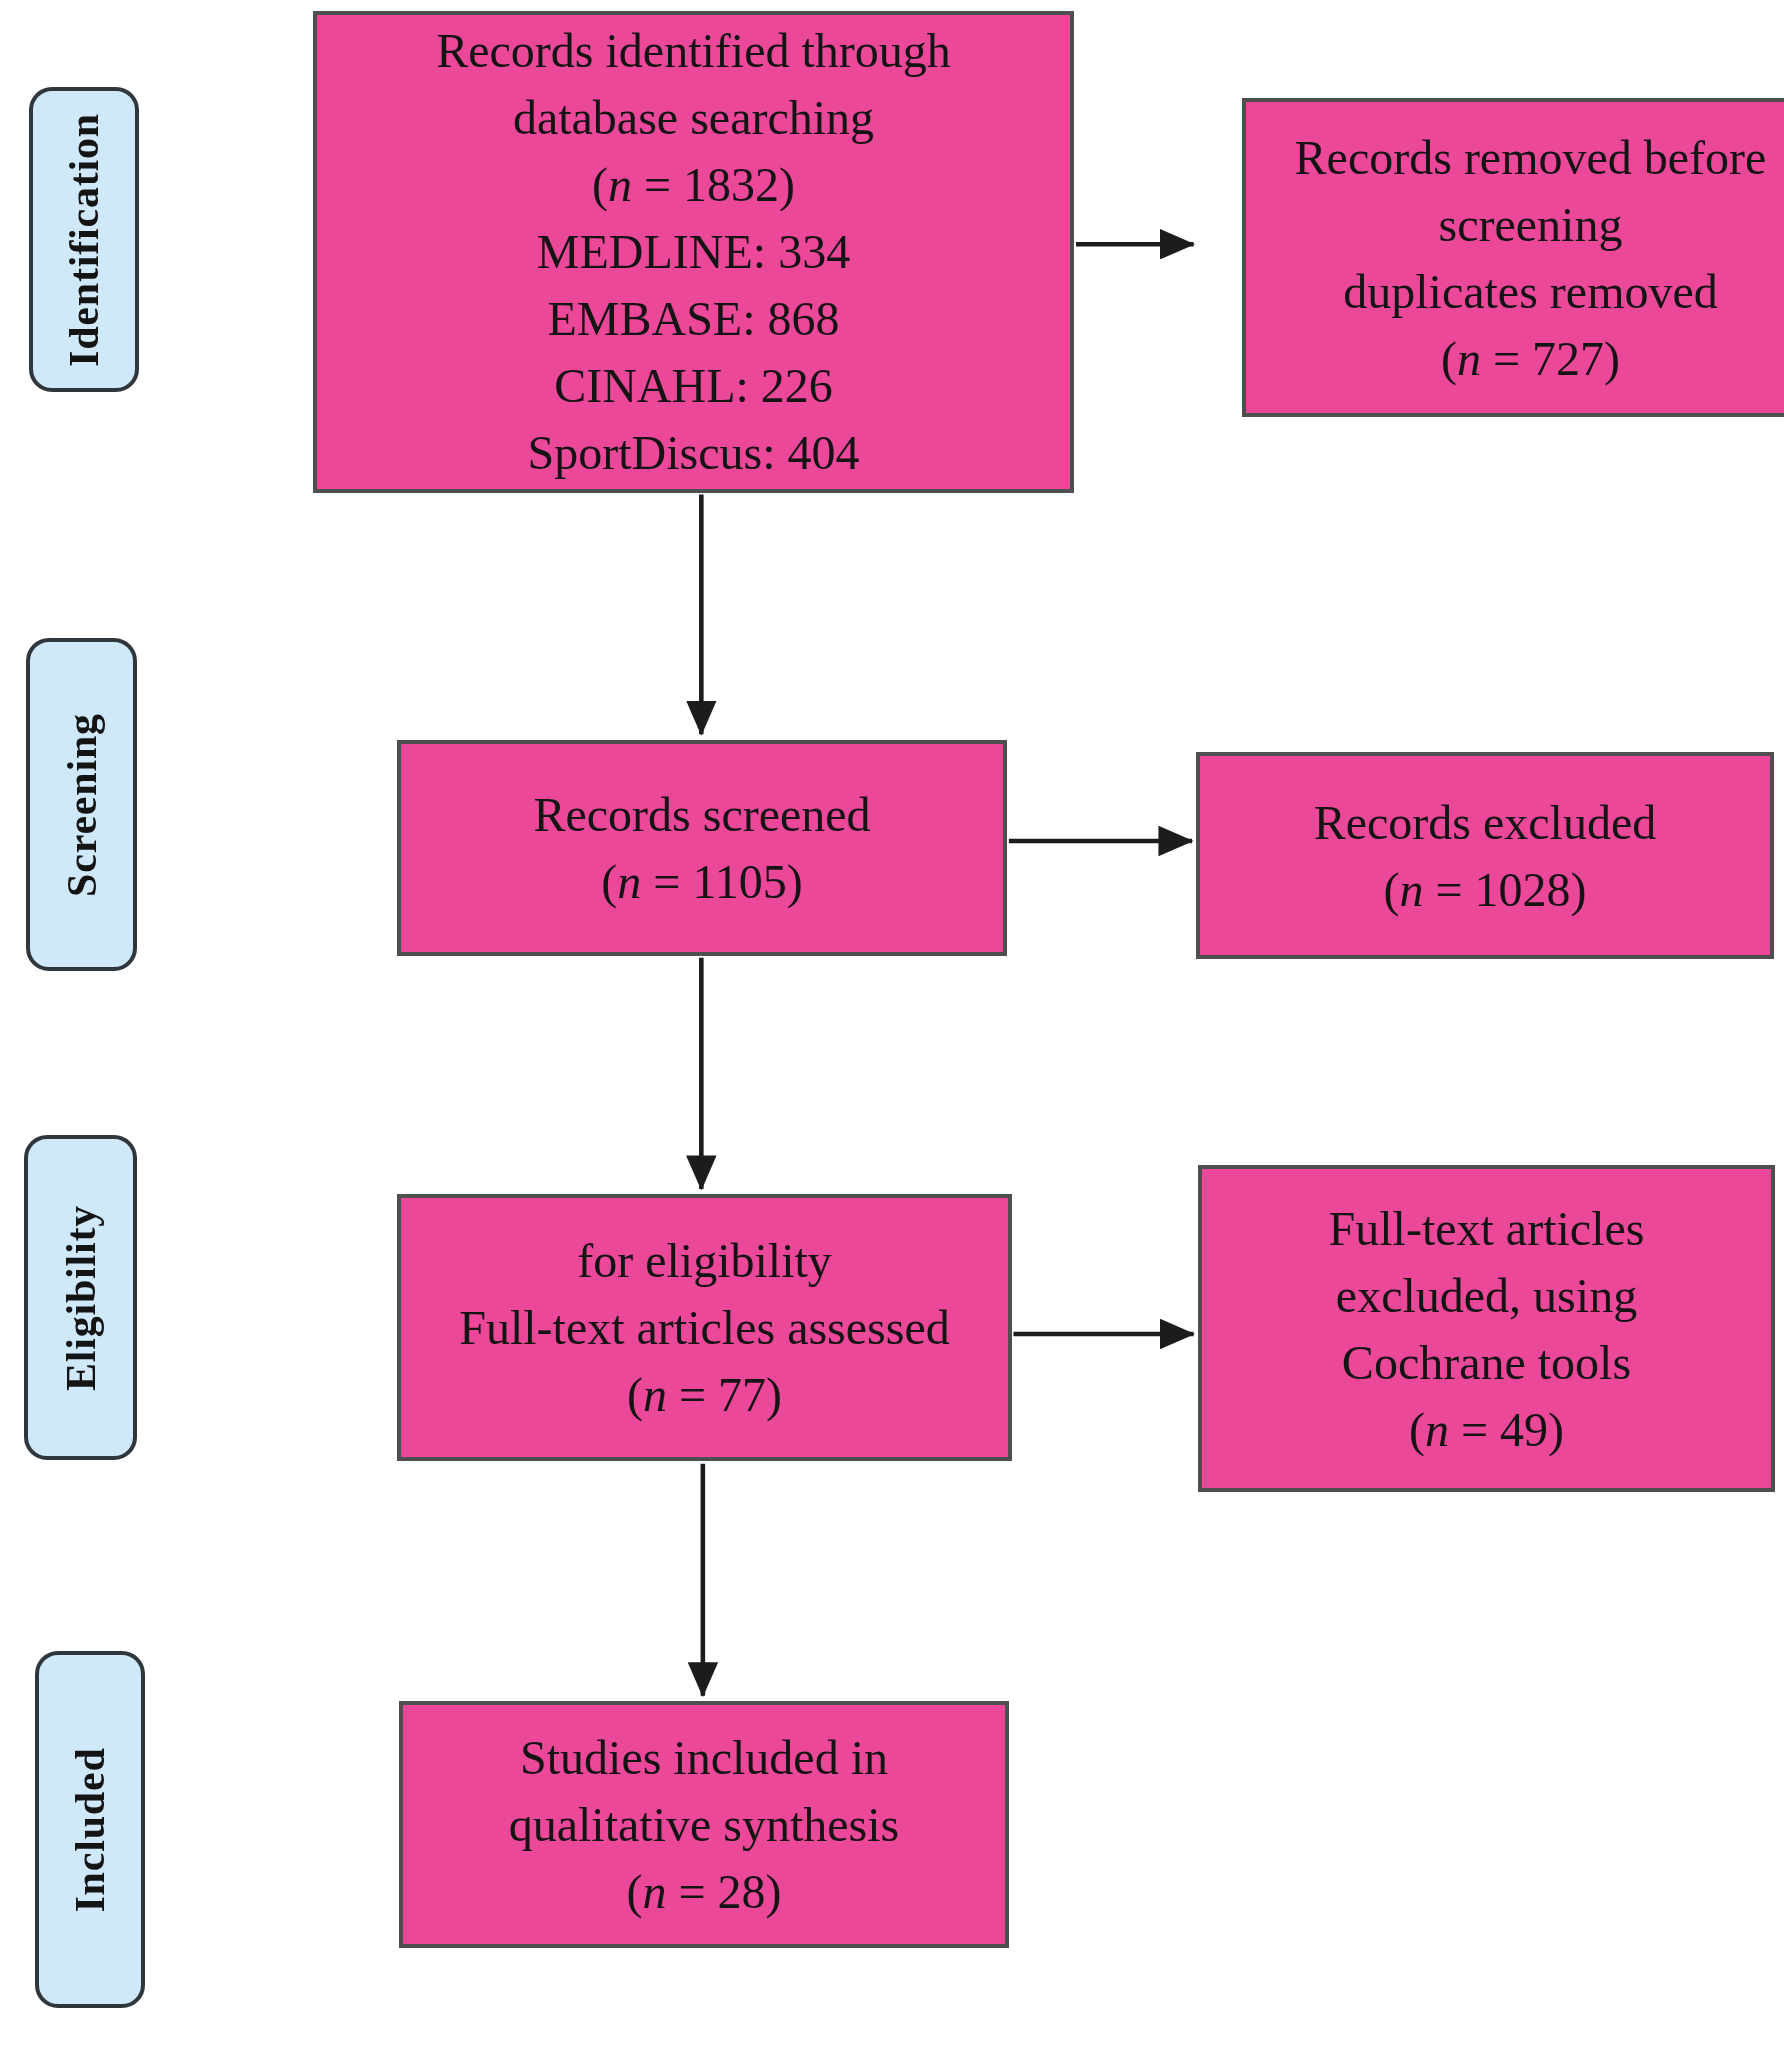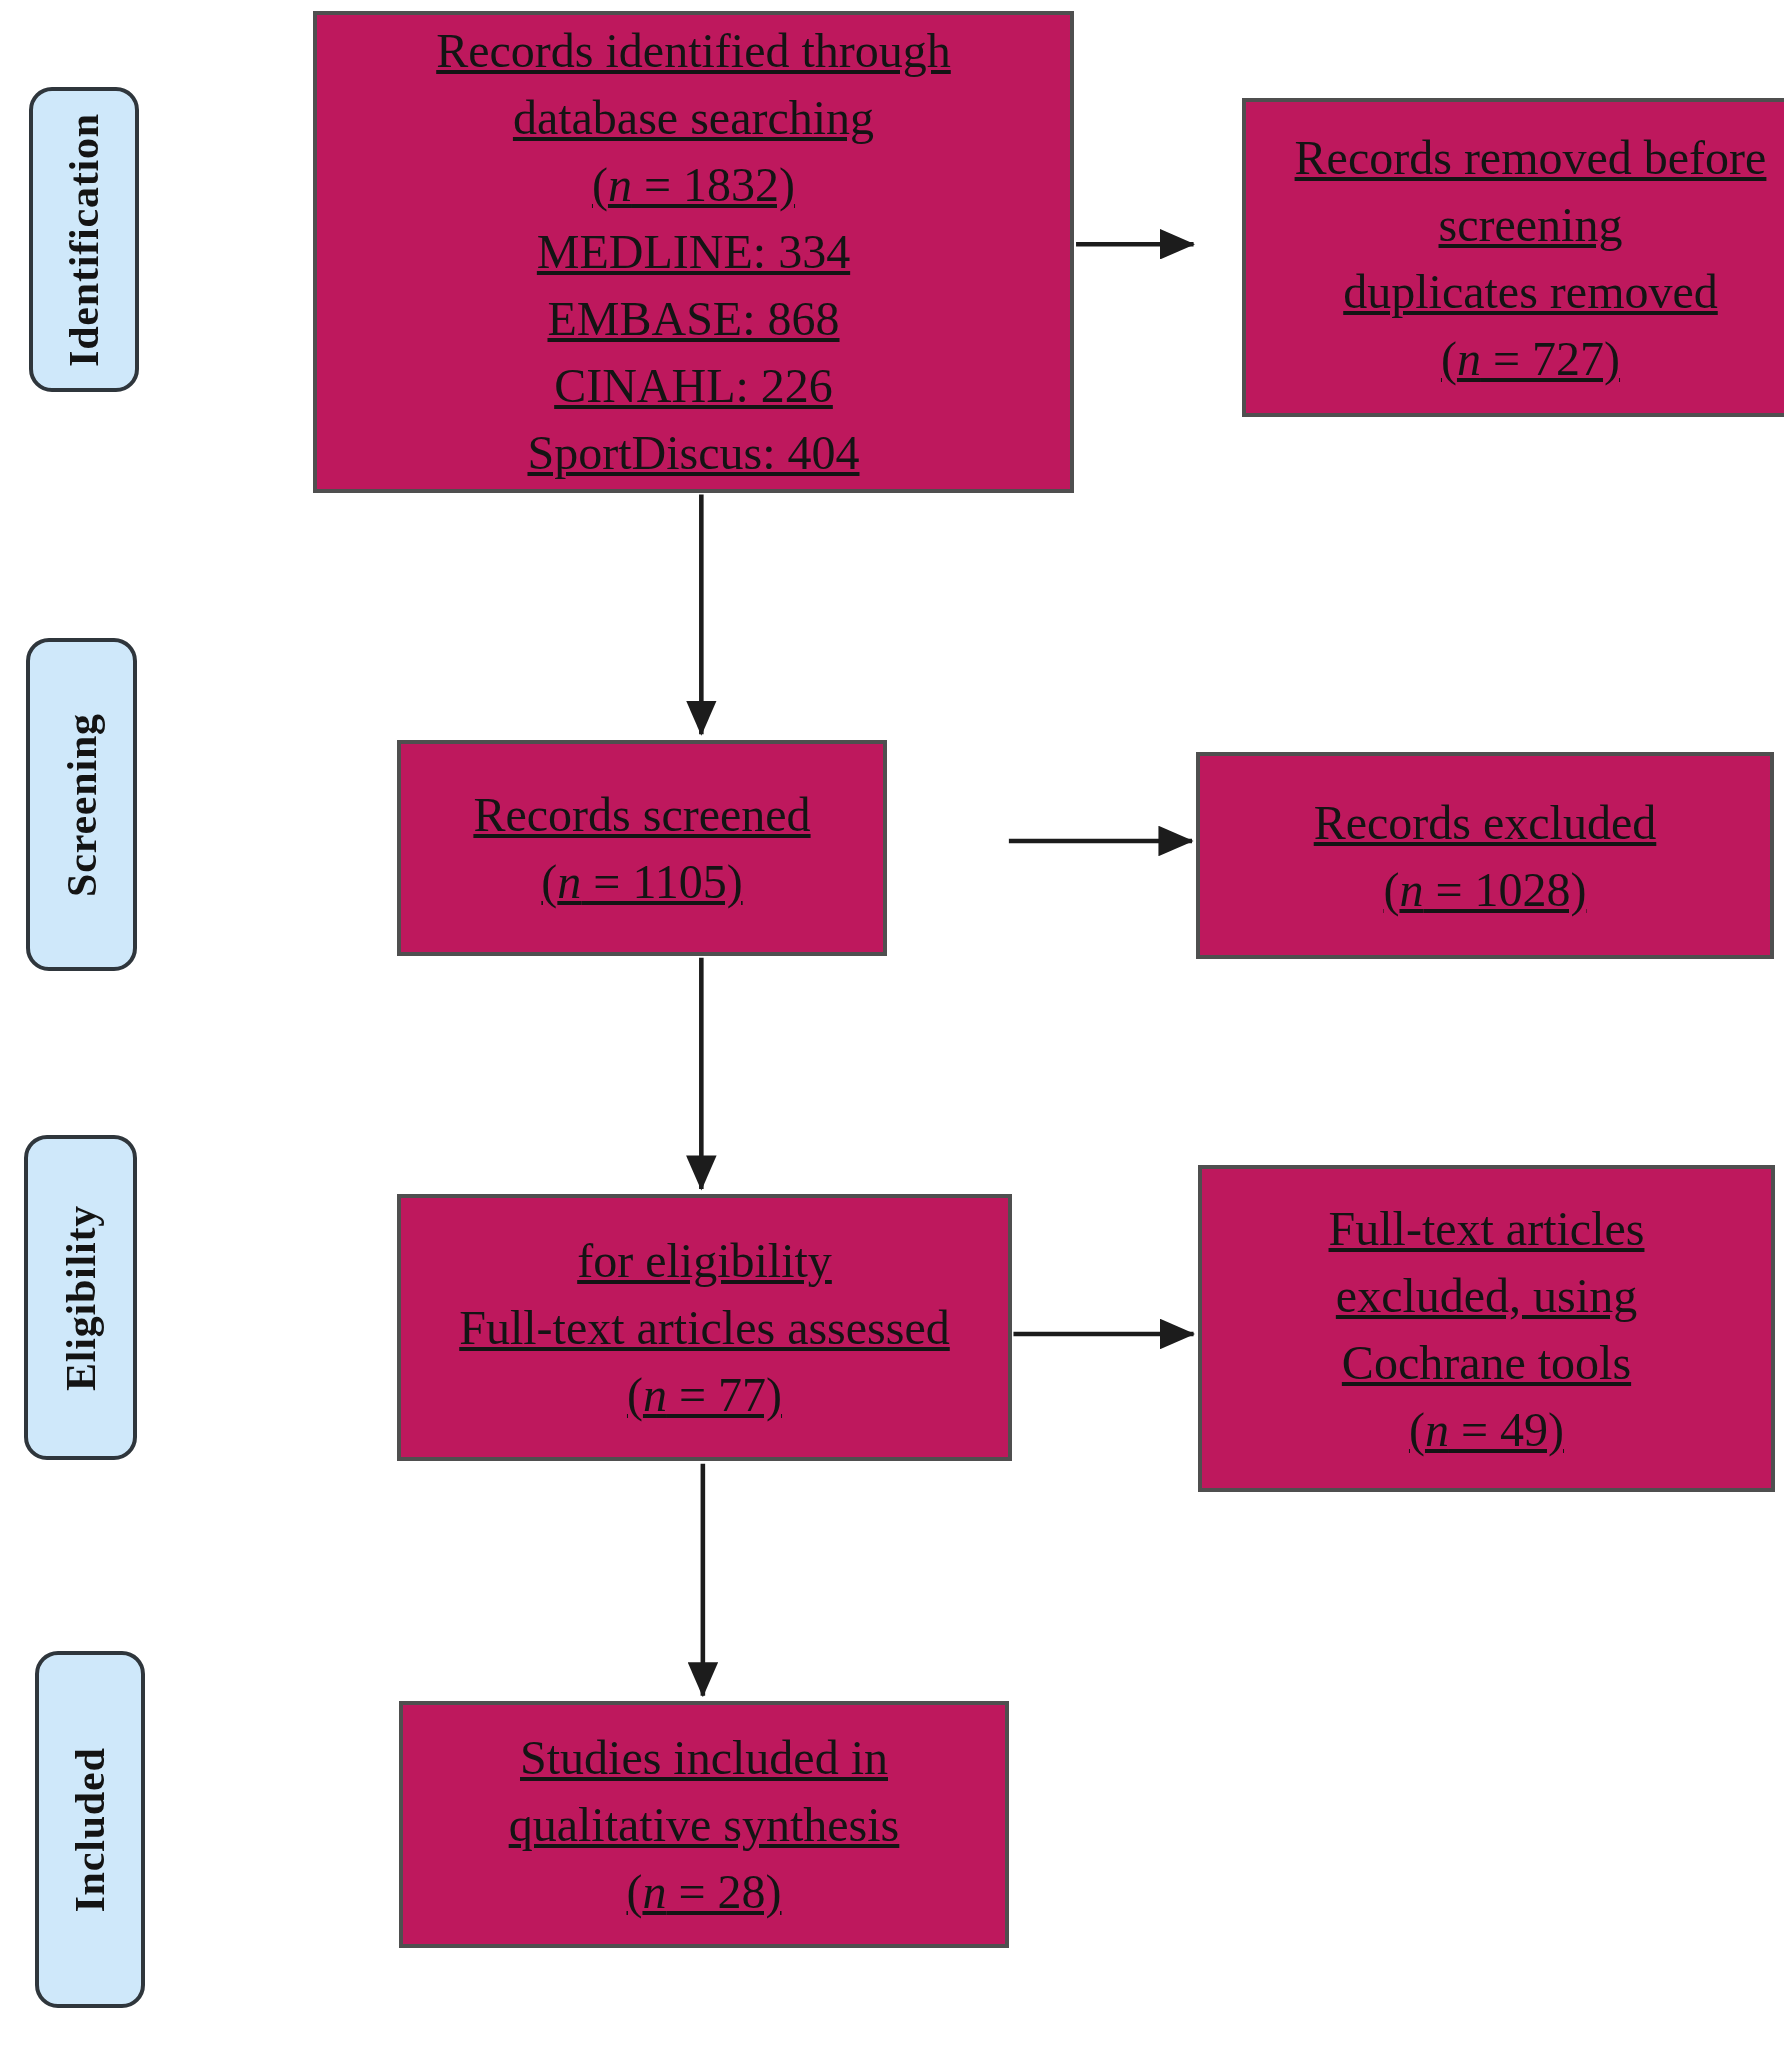--- a/index.html
+++ b/index.html
@@ -32,27 +32,26 @@
     transform:rotate(-90deg);
     white-space:nowrap;
     font-weight:bold;
     font-size:42px;
     letter-spacing:0.8px;
     color:var(--text);
   }
   
   .box{
     position:absolute;
-    background:#be185d;
+    background:#ec4899;
     border:4.6px solid var(--box-border);
     box-sizing:border-box;
     display:flex;flex-direction:column;
     align-items:center;justify-content:center;
     text-align:center;
-    text-decoration:underline;
   }
   .box .line{
     font-size:48px;
     line-height:67px;
     white-space:nowrap;
   }
   .box .line i{font-style:italic;}
   
   #arrows{position:absolute;left:0;top:0;width:1785px;height:2046px;pointer-events:none;}
   #arrows .shaft{stroke:var(--arrow);stroke-width:6;fill:none;}
@@ -86,21 +85,21 @@
       <div class="line">SportDiscus: 404</div>
     </div>
 
   <div class="box" style="left:1198px;top:98px;width:577px;height:319px;margin-left:44px;">
       <div class="line">Records removed before</div>
       <div class="line">screening</div>
       <div class="line">duplicates removed</div>
       <div class="line">(<i>n</i> = 727)</div>
     </div>
 
-  <div class="box" style="left:397px;top:740px;width:490px;height:216px;">
+  <div class="box" style="left:397px;top:740px;width:610px;height:216px;">
       <div class="line">Records screened</div>
       <div class="line">(<i>n</i> = 1105)</div>
     </div>
 
   <div class="box" style="left:1196px;top:752px;width:578px;height:207px;">
       <div class="line">Records excluded</div>
       <div class="line">(<i>n</i> = 1028)</div>
     </div>
 
   <div class="box" style="left:397px;top:1194px;width:615px;height:267px;">

